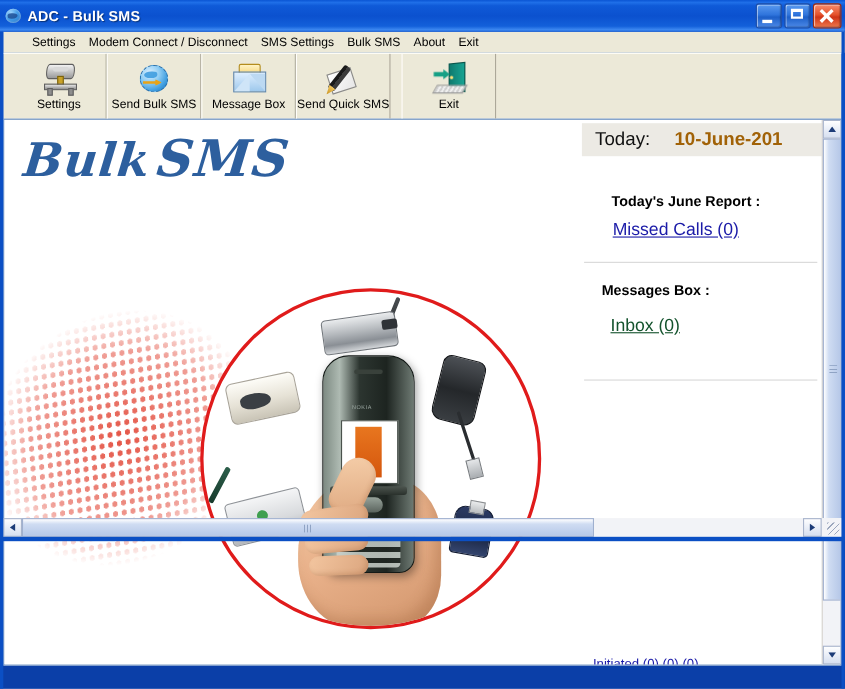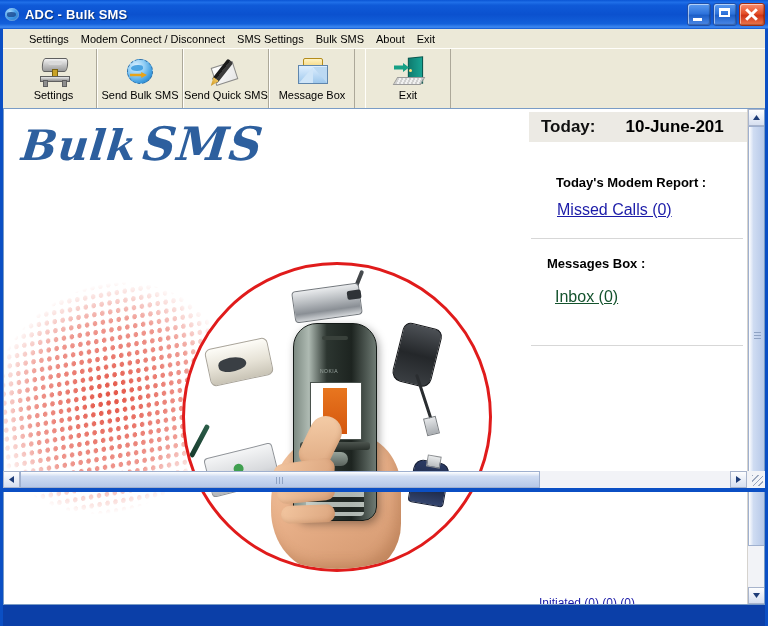--- a/index.html
+++ b/index.html
@@ -490,27 +490,27 @@
     width: 220px; height: 100%;
     background: #ffffff;
   }
   #today-band {
     position: absolute; left: 0; top: 3px;
     width: 222px; height: 30px;
     background: #eceae4;
     display: flex; align-items: center;
   }
   #today-label {
-    font-size: 17px; font-weight: bold; color: #111;
+    font-size: 17px; font-weight: normal; color: #111;
     margin-left: 12px;
     white-space: nowrap;
   }
   #today-date {
-    font-size: 17px; font-weight: bold; color: #000000;
-    margin-left: 30px;
+    font-size: 17px; font-weight: bold; color: #a16207;
+    margin-left: 22px;
     white-space: nowrap;
   }
   .info-heading {
     position: absolute;
     font-size: 13px; font-weight: bold; color: #000;
     white-space: nowrap;
   }
   .info-link {
     position: absolute;
     font-size: 16px;
@@ -654,36 +654,36 @@
     <div class="tool-btn">
       <div class="tool-ico ico-globe">
         <span class="g"></span>
           <span class="land1"></span>
           <span class="arrow"></span>
       </div>
       <div class="tool-label">Send Bulk SMS</div>
     </div>
 
     <div class="tool-btn">
-      <div class="tool-ico ico-pen">
-        <span class="paper"></span>
-          <span class="nib"></span>
-      </div>
-      <div class="tool-label">Send Quick SMS</div>
-    </div>
-
-    <div class="tool-btn">
       <div class="tool-ico ico-env">
         <span class="letter"></span>
         <span class="env">
             <span class="flapL"></span>
             <span class="flapR"></span>
           </span>
       </div>
       <div class="tool-label">Message Box</div>
+    </div>
+
+    <div class="tool-btn">
+      <div class="tool-ico ico-pen">
+        <span class="paper"></span>
+          <span class="nib"></span>
+      </div>
+      <div class="tool-label">Send Quick SMS</div>
     </div>
 
     <div class="tool-spacer"></div>
 
     <div class="tool-btn">
       <div class="tool-ico ico-exit">
         <span class="door"></span>
           <span class="knob"></span>
         <span class="arrow"></span>
           <span class="floor"></span>
@@ -730,21 +730,21 @@
         <span class="finger f3"></span>
       </div>
     </div>
 
     <div id="info">
       <div id="today-band">
         <span id="today-label">Today:</span>
         <span id="today-date">10-June-201</span>
       </div>
 
-      <div class="info-heading" id="call-report-heading">Today's Modem Report :</div>
+      <div class="info-heading" id="call-report-heading">Today's June Report :</div>
       <div class="info-link" id="missed-calls">Missed Calls (0)</div>
 
       <div class="hr" id="hr1"></div>
 
       <div class="info-heading" id="msgbox-heading">Messages Box :</div>
       <div class="info-link" id="inbox-link">Inbox (0)</div>
 
       <div class="hr" id="hr2"></div>
 
       <div id="footer-clip">Initiated   (0)    (0)      (0)</div>

